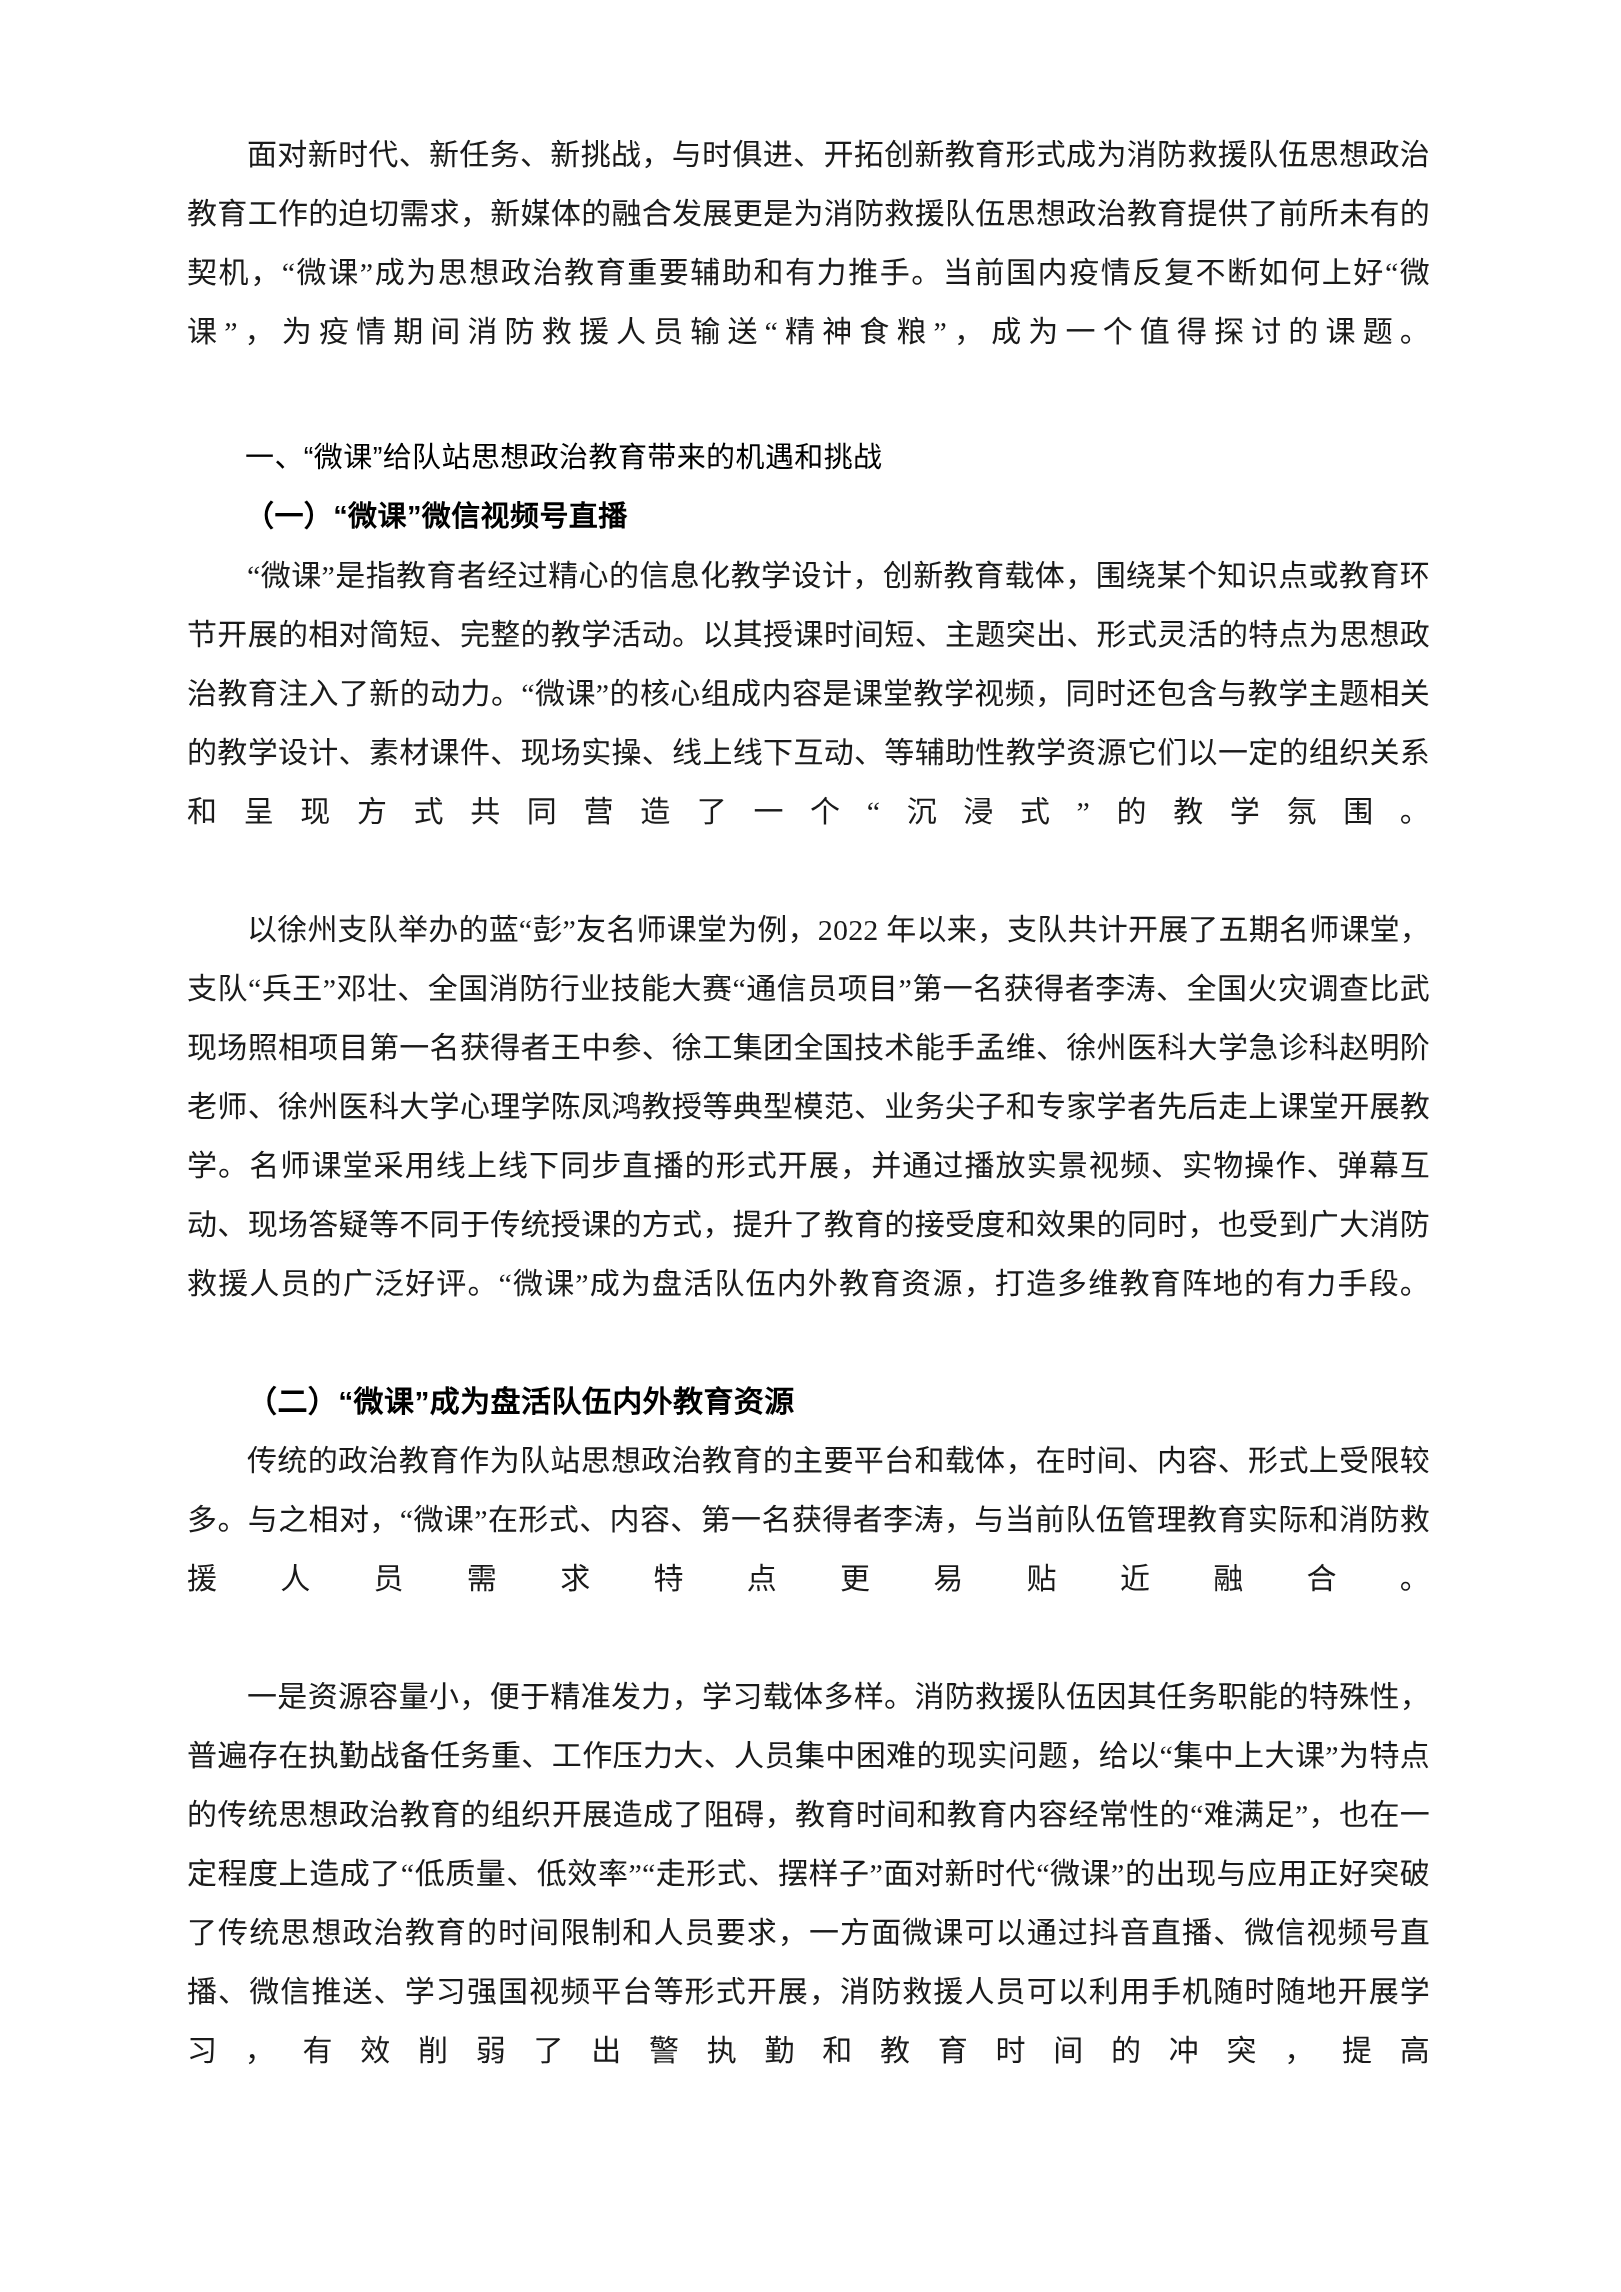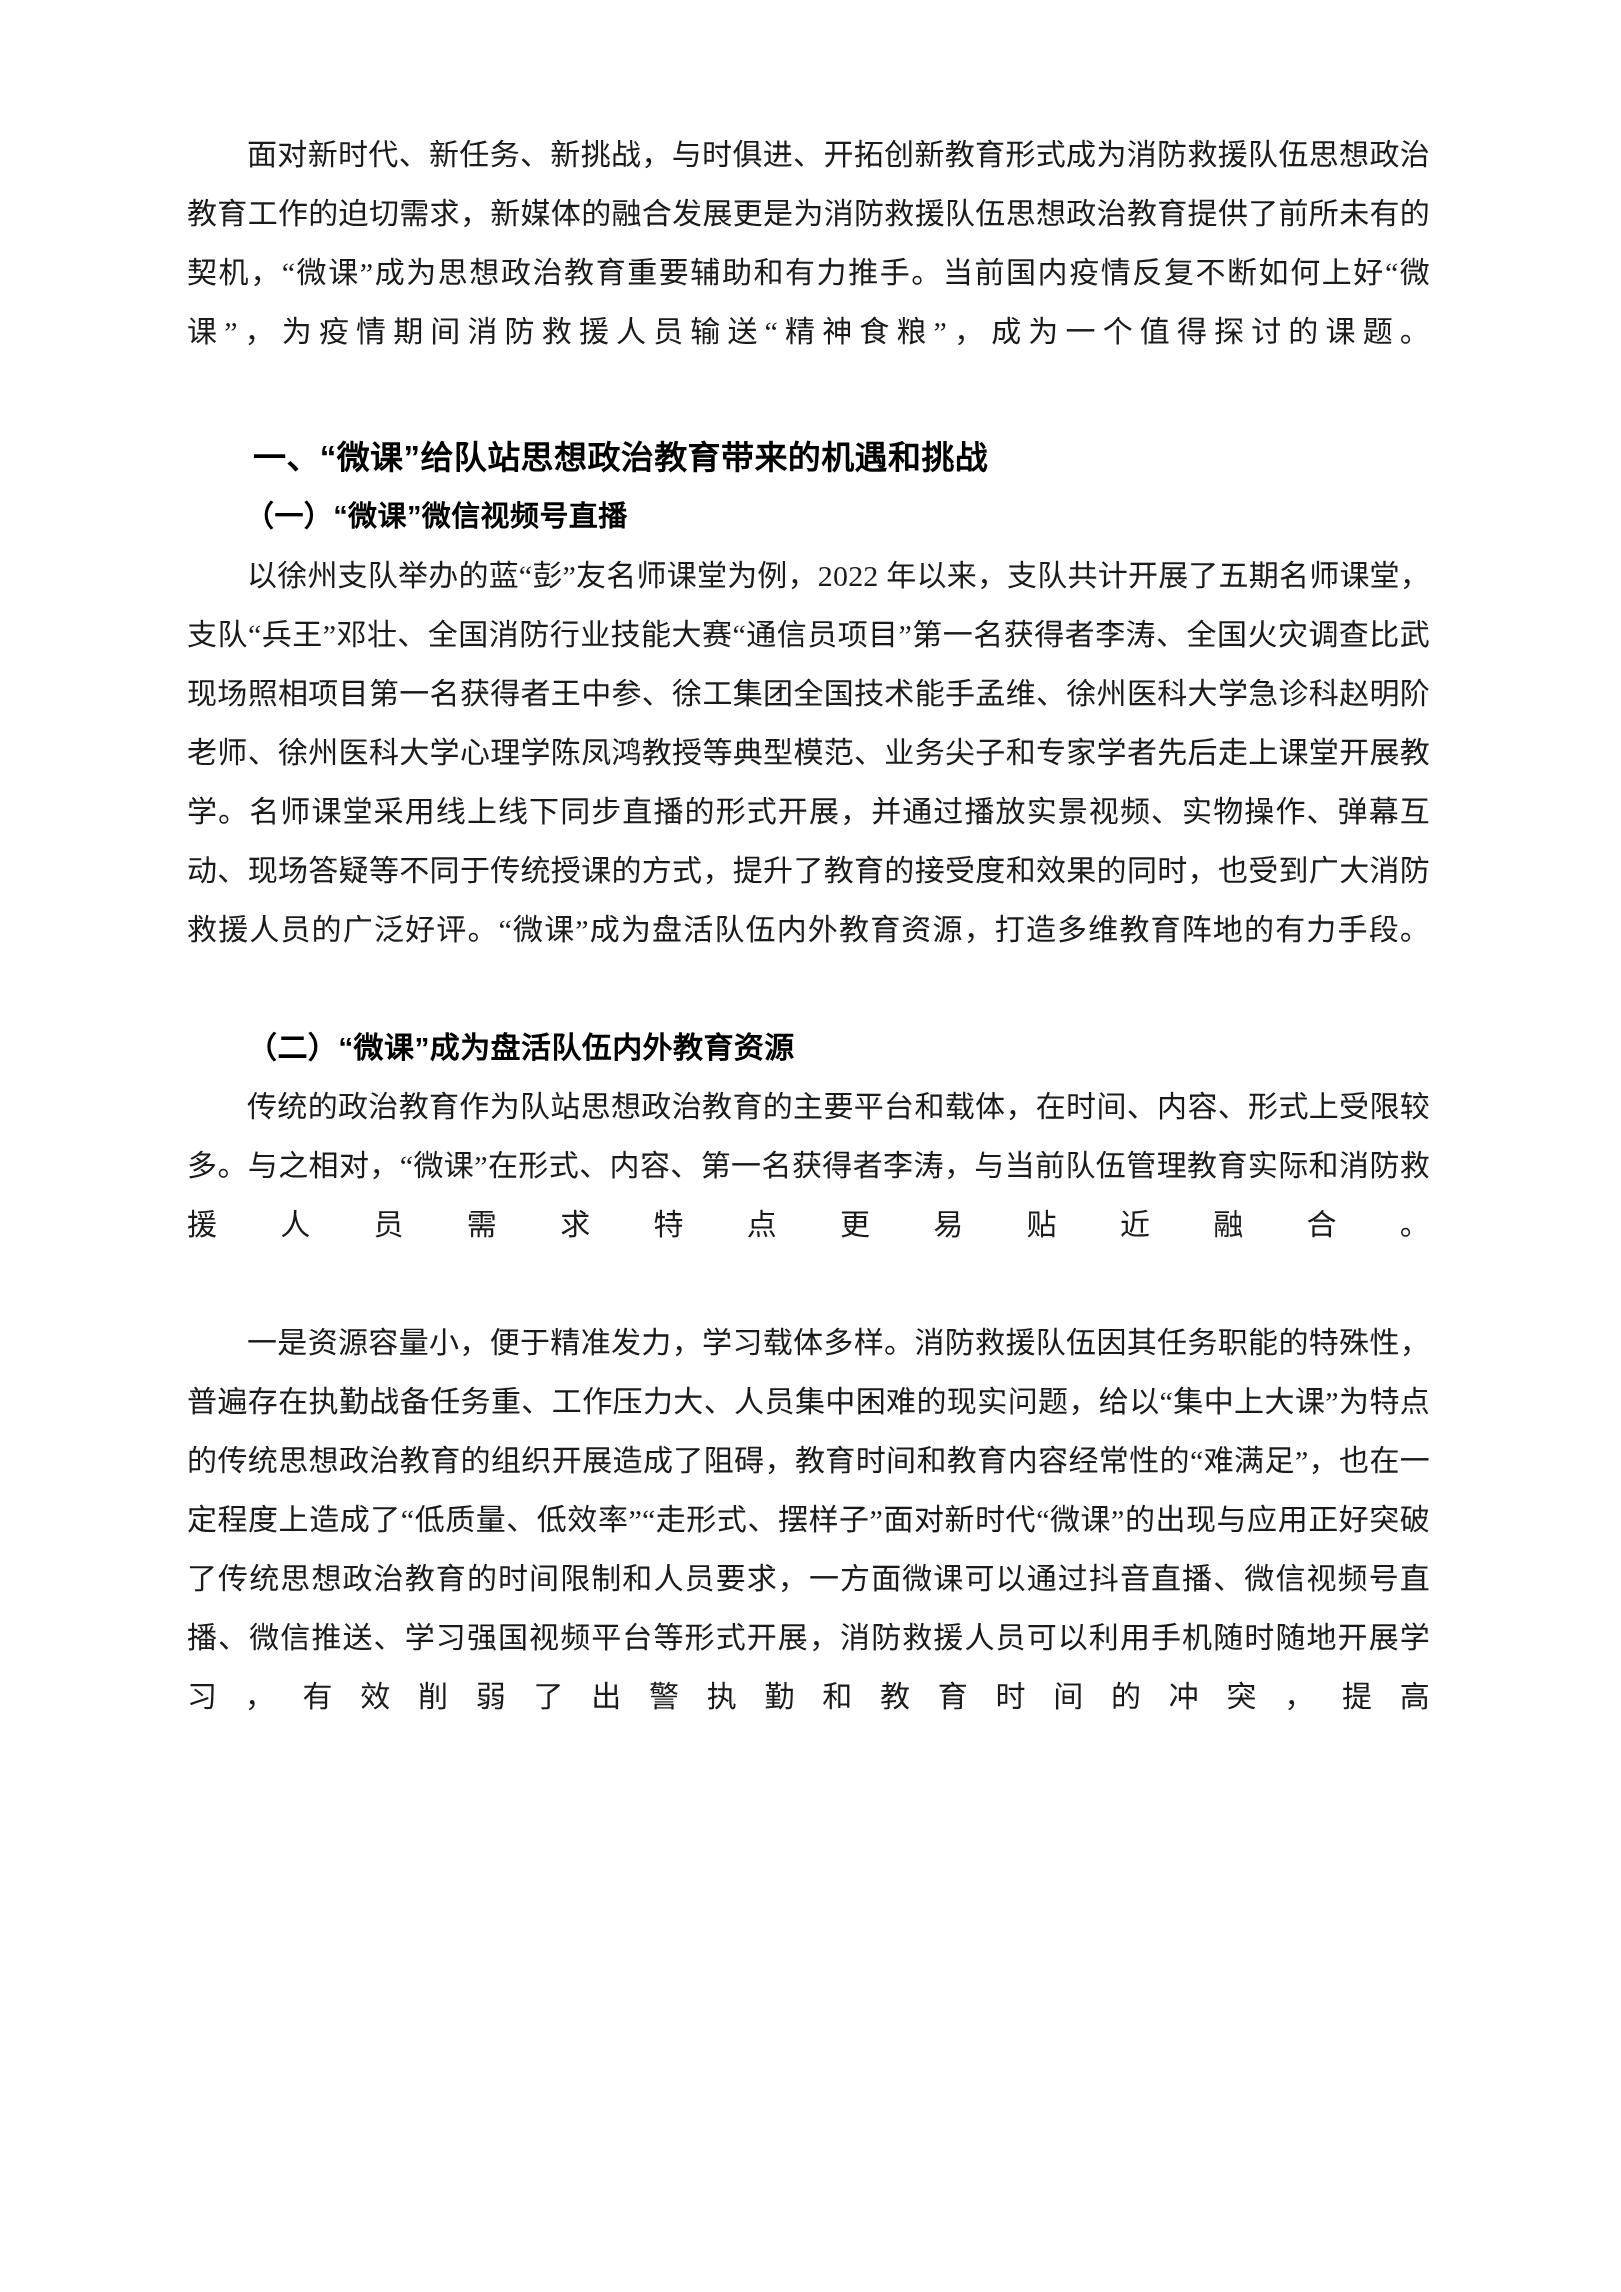--- a/index.html
+++ b/index.html
@@ -40,23 +40,23 @@
     font-family: "Liberation Serif", "DejaVu Serif", serif;
     color: #1a1a1a;
   }
   
   .para:after {
     content: "";
     display: inline-block;
     width: 100%;
   }
   .h1 {
-    font-size: 33px;
+    font-size: 29px;
     line-height: 59px;
-    font-weight: bold;
+    font-weight: normal;
     text-indent: 2em;
     margin: 0;
     letter-spacing: 0.4px;
     font-family: "Liberation Sans", "DejaVu Sans", sans-serif;
     color: #000000;
   }
   .h2 {
     font-size: 29px;
     line-height: 59px;
     font-weight: bold;
@@ -78,20 +78,21 @@
   <div class="content">
 
     <p class="para">面对新时代、新任务、新挑战，与时俱进、开拓创新教育形式成为消防救援队伍思想政治教育工作的迫切需求，新媒体的融合发展更是为消防救援队伍思想政治教育提供了前所未有的契机，“微课”成为思想政治教育重要辅助和有力推手。当前国内疫情反复不断如何上好“微课”，为疫情期间消防救援人员输送“精神食粮”，成为一个值得探讨的课题。</p>
 
     <div class="spacer-sm"></div>
 
     <h1 class="h1">一、“微课”给队站思想政治教育带来的机遇和挑战</h1>
 
     <h2 class="h2">（一）“微课”微信视频号直播</h2>
 
+    <p class="para">“微课”是指教育者经过精心的信息化教学设计，创新教育载体，围绕某个知识点或教育环节开展的相对简短、完整的教学活动。以其授课时间短、主题突出、形式灵活的特点为思想政治教育注入了新的动力。“微课”的核心组成内容是课堂教学视频，同时还包含与教学主题相关的教学设计、素材课件、现场实操、线上线下互动、等辅助性教学资源它们以一定的组织关系和呈现方式共同营造了一个“沉浸式”的教学氛围。</p>
 
     <p class="para">以徐州支队举办的蓝“彭”友名师课堂为例，2022 年以来，支队共计开展了五期名师课堂，支队“兵王”邓壮、全国消防行业技能大赛“通信员项目”第一名获得者李涛、全国火灾调查比武现场照相项目第一名获得者王中参、徐工集团全国技术能手孟维、徐州医科大学急诊科赵明阶老师、徐州医科大学心理学陈凤鸿教授等典型模范、业务尖子和专家学者先后走上课堂开展教学。名师课堂采用线上线下同步直播的形式开展，并通过播放实景视频、实物操作、弹幕互动、现场答疑等不同于传统授课的方式，提升了教育的接受度和效果的同时，也受到广大消防救援人员的广泛好评。“微课”成为盘活队伍内外教育资源，打造多维教育阵地的有力手段。</p>
 
     <h2 class="h2 h2-large">（二）“微课”成为盘活队伍内外教育资源</h2>
 
     <p class="para">传统的政治教育作为队站思想政治教育的主要平台和载体，在时间、内容、形式上受限较多。与之相对，“微课”在形式、内容、第一名获得者李涛，与当前队伍管理教育实际和消防救援人员需求特点更易贴近融合。</p>
 
     <p class="para">一是资源容量小，便于精准发力，学习载体多样。消防救援队伍因其任务职能的特殊性，普遍存在执勤战备任务重、工作压力大、人员集中困难的现实问题，给以“集中上大课”为特点的传统思想政治教育的组织开展造成了阻碍，教育时间和教育内容经常性的“难满足”，也在一定程度上造成了“低质量、低效率”“走形式、摆样子”面对新时代“微课”的出现与应用正好突破了传统思想政治教育的时间限制和人员要求，一方面微课可以通过抖音直播、微信视频号直播、微信推送、学习强国视频平台等形式开展，消防救援人员可以利用手机随时随地开展学习，有效削弱了出警执勤和教育时间的冲突，提高</p>
 
   </div>

